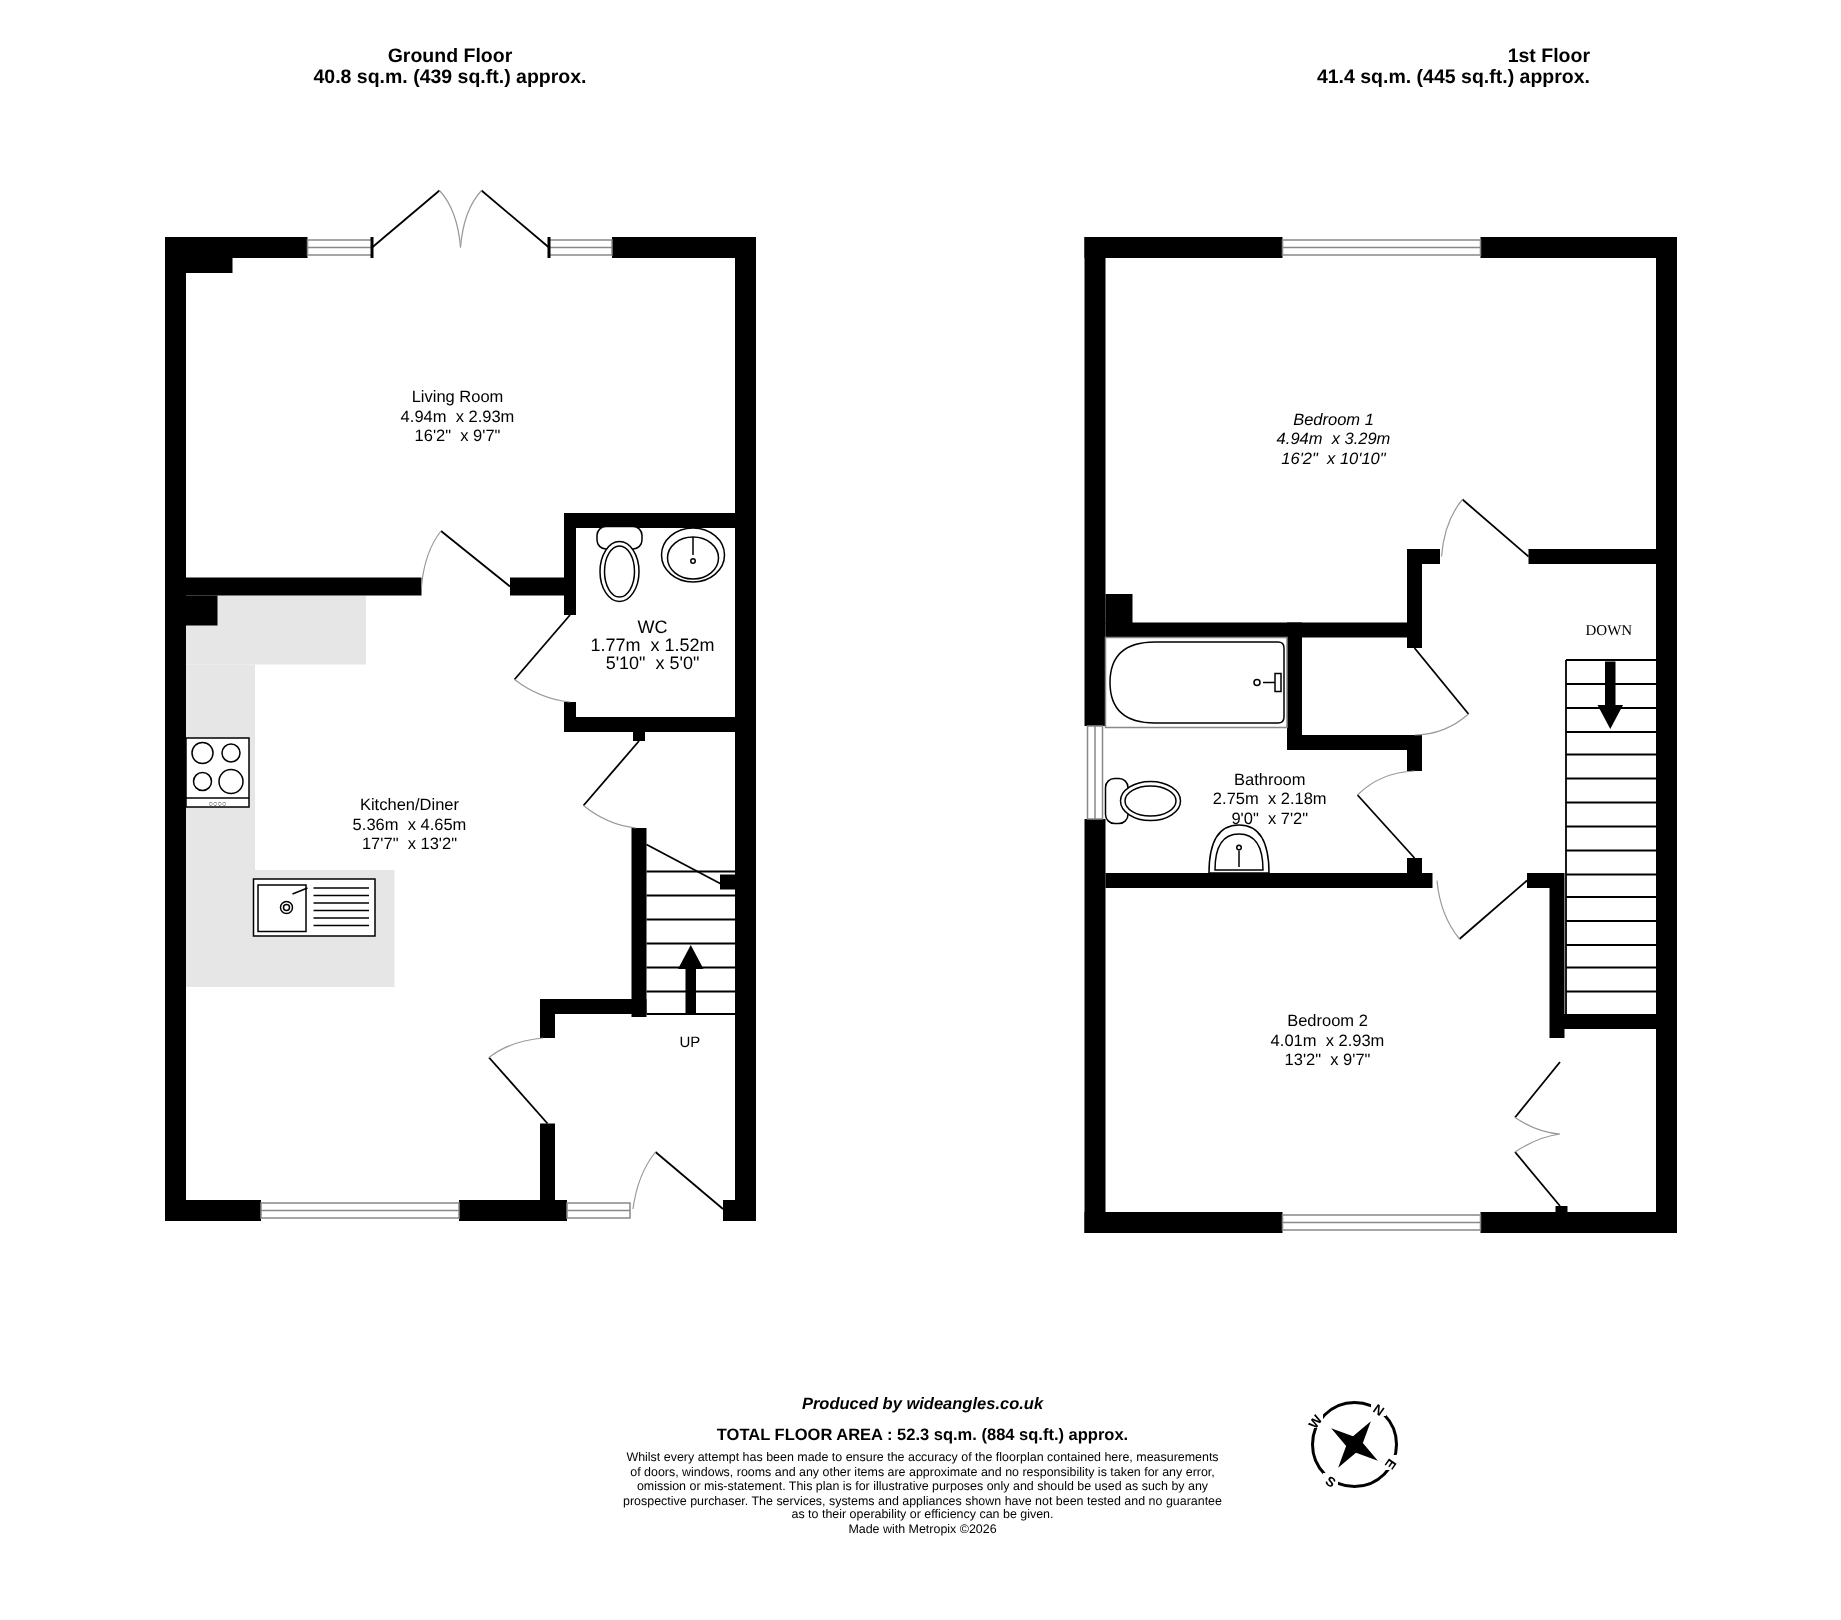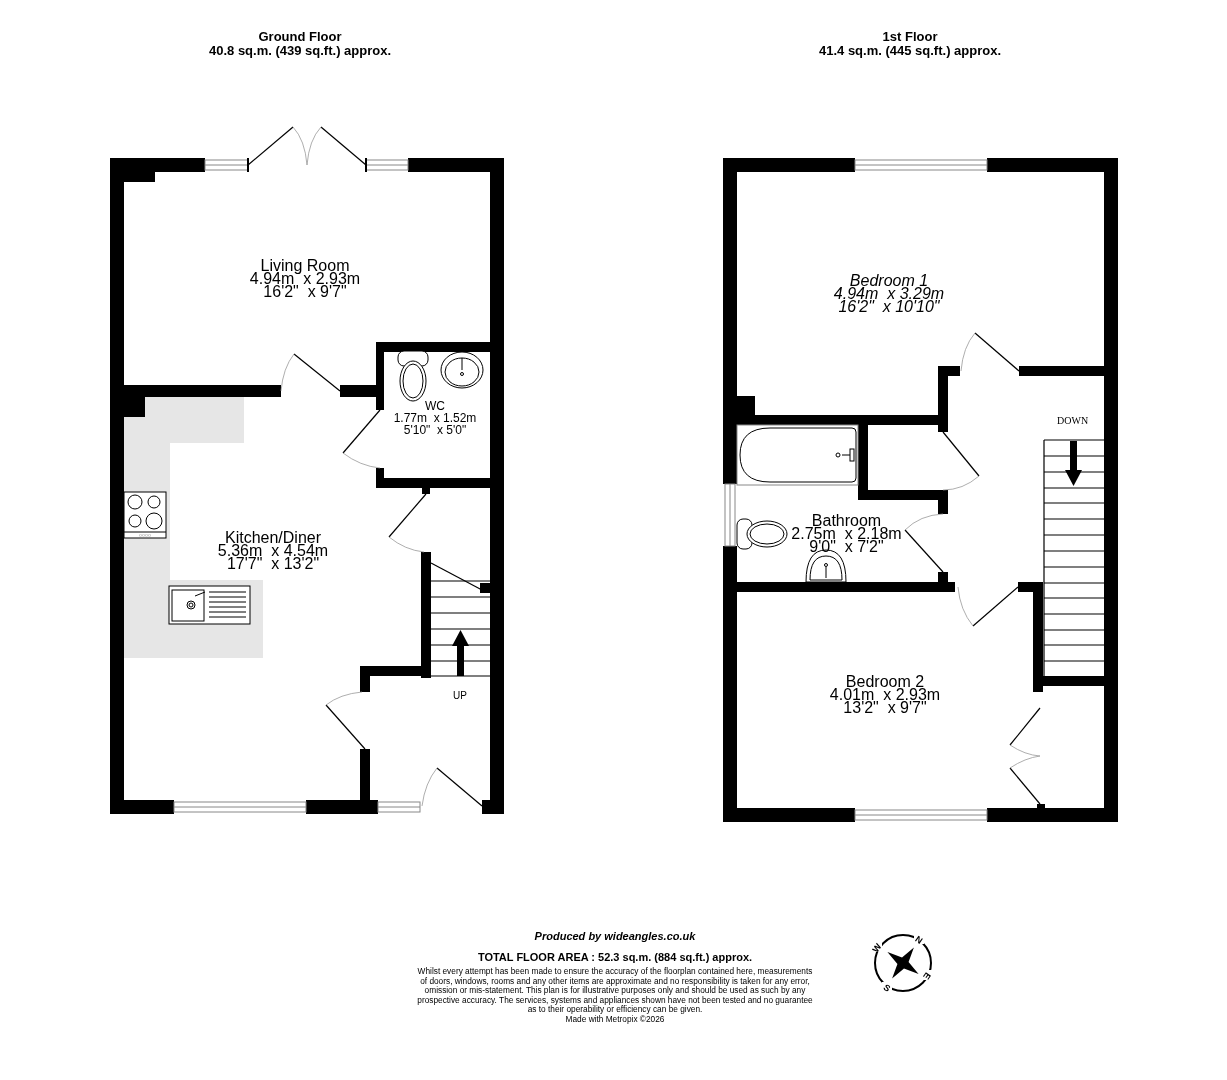--- a/index.html
+++ b/index.html
@@ -2,23 +2,23 @@
 <html><head>
 <meta charset="utf-8">
 <style>
   html, body { margin: 0; padding: 0; background: #ffffff; }
   body { width: 1227px; height: 1080px; position: relative; overflow: hidden;
          font-family: "Liberation Sans", sans-serif; color: #000; }
   .floor-title { position: absolute; text-align: center; font-weight: bold;
                  font-size: 13px; line-height: 14px; }
   .floor-title span { display: block; }
   #gf-title { left: 150px; top: 30px; width: 300px; }
-  #ff-title { left: 760px; top: 30px; width: 300px; }
+  #ff-title { left: 760px; top: 30px; width: 300px; text-align: right; }
   svg.plan { position: absolute; left: 0; top: 0; }
-  .room-label { position: absolute; text-align: center; font-size: 16px; line-height: 13px; }
+  .room-label { position: absolute; text-align: center; font-size: 11px; line-height: 13px; }
   .room-label span { display: block; white-space: pre; }
   .small-label { position: absolute; font-size: 10px; }
   .footer { position: absolute; left: 395px; top: 930px; width: 440px; text-align: center; }
   .footer .produced { font-weight: bold; font-size: 11px; margin-bottom: 9px; font-style: italic; }
   .footer .total { font-weight: bold; font-size: 11px; margin-bottom: 4px; }
   .footer .disclaimer { font-size: 8.3px; line-height: 9.6px; }
   .compass { position: absolute; left: 870px; top: 930px; }
 </style>
 </head>
 <body>
@@ -263,28 +263,28 @@
       <line x1="826" y1="567" x2="826" y2="578"></line>
     </g>
   </g>
 </svg>
 
 <div class="room-label" style="left:215px; top:259px; width:180px;">
   <span>Living Room</span>
   <span>4.94m  x 2.93m</span>
   <span>16'2"  x 9'7"</span>
 </div>
-<div class="room-label" style="left:375px; top:400px; width:120px; font-size:12px; line-height:12px;">
+<div class="room-label" style="left:375px; top:412px; width:120px; font-size:12px; line-height:12px;">
   <span>WC</span>
   <span>1.77m  x 1.52m</span>
   <span>5'10"  x 5'0"</span>
 </div>
 <div class="room-label" style="left:183px; top:531px; width:180px;">
   <span>Kitchen/Diner</span>
-  <span>5.36m  x 4.54m</span>
+  <span>5.36m  x 4.65m</span>
   <span>17'7"  x 13'2"</span>
 </div>
 <div class="small-label" style="left:453px; top:690px;">UP</div>
 
 <div class="room-label" style="left:799px; top:274px; width:180px;font-style:italic;">
   <span>Bedroom 1</span>
   <span>4.94m  x 3.29m</span>
   <span>16'2"  x 10'10"</span>
 </div>
 <div class="room-label" style="left:774px; top:514px; width:145px;">
@@ -299,21 +299,21 @@
 </div>
 <div class="small-label" style="left:1057px; top:415px;font-family:Liberation Serif, serif;">DOWN</div>
 
 <div class="footer">
   <div class="produced">Produced by wideangles.co.uk</div>
   <div class="total">TOTAL FLOOR AREA : 52.3 sq.m. (884 sq.ft.) approx.</div>
   <div class="disclaimer">
     <div>Whilst every attempt has been made to ensure the accuracy of the floorplan contained here, measurements</div>
     <div>of doors, windows, rooms and any other items are approximate and no responsibility is taken for any error,</div>
     <div>omission or mis-statement. This plan is for illustrative purposes only and should be used as such by any</div>
-    <div>prospective accuracy. The services, systems and appliances shown have not been tested and no guarantee</div>
+    <div>prospective purchaser. The services, systems and appliances shown have not been tested and no guarantee</div>
     <div>as to their operability or efficiency can be given.</div>
     <div>Made with Metropix ©2026</div>
   </div>
 </div>
 
 <svg class="compass" width="66" height="66" viewBox="0 0 66 66">
   <circle cx="33" cy="33" r="28" fill="none" stroke="#000" stroke-width="2"></circle>
   <g transform="rotate(35 33 33)">
     <polygon points="33,14 37,29 52,33 37,37 33,52 29,37 14,33 29,29" fill="#000"></polygon>
   </g>

